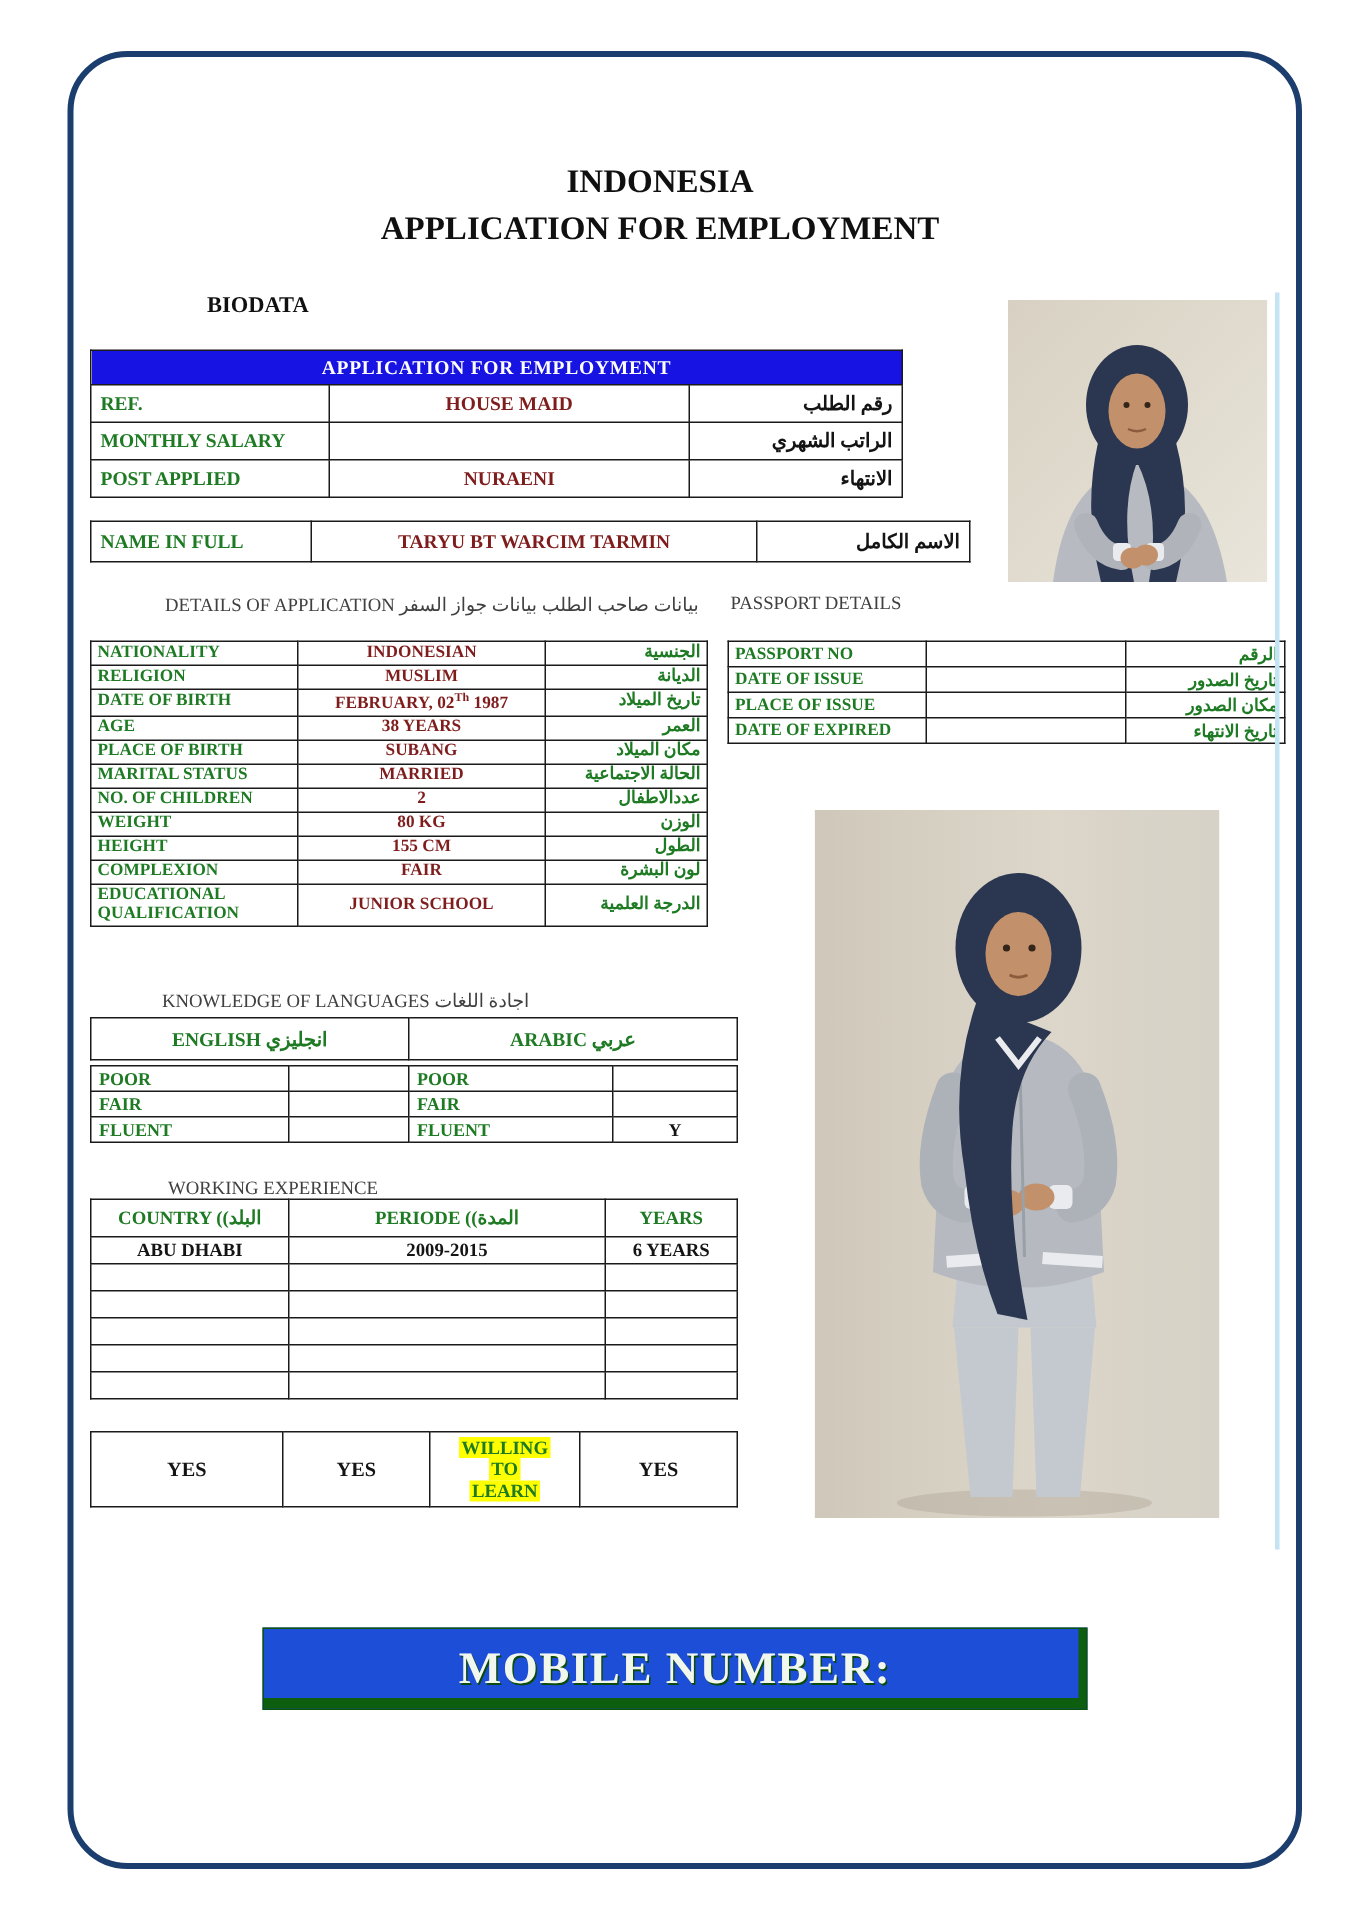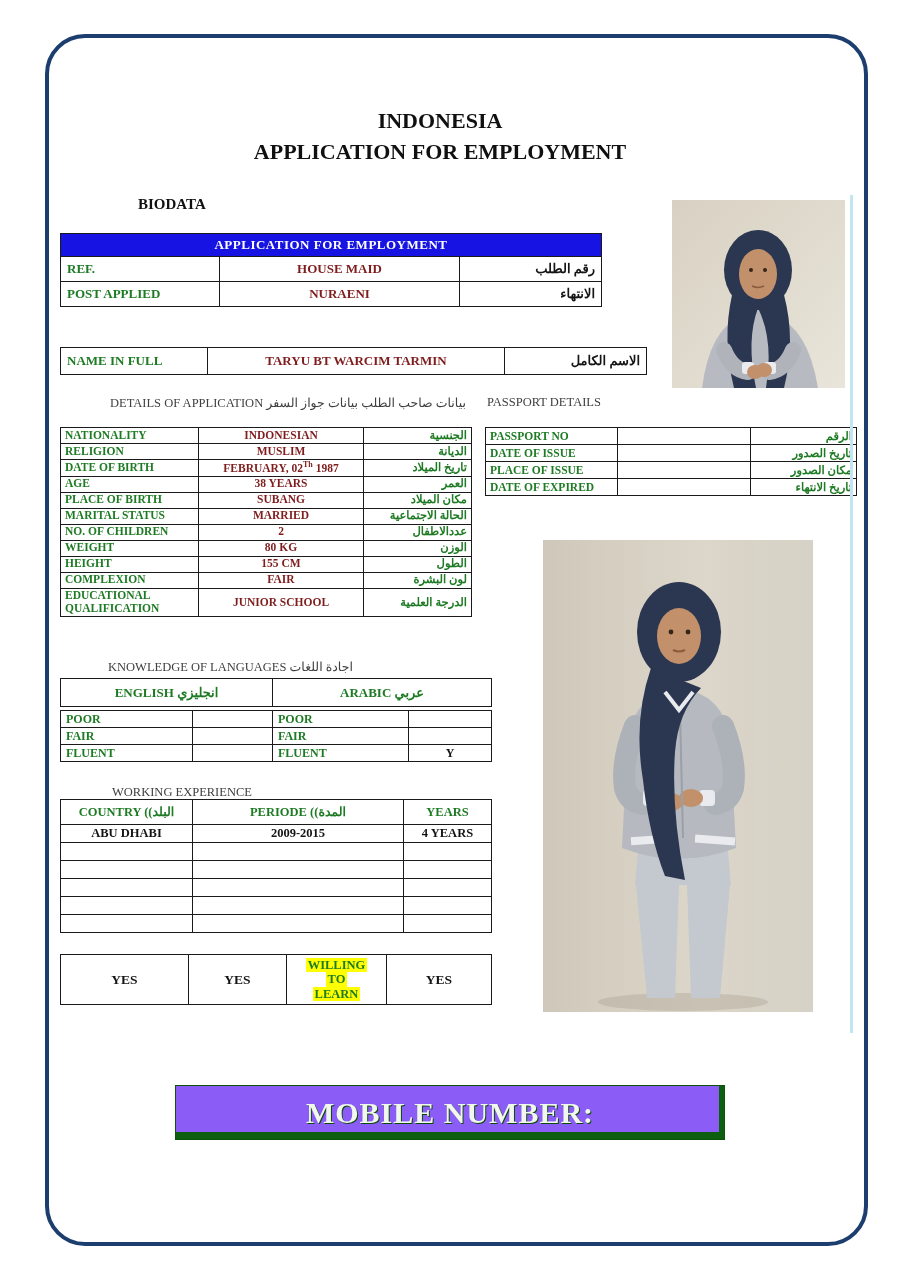--- a/index.html
+++ b/index.html
@@ -56,21 +56,21 @@
   .skills-table td { text-align:center; vertical-align:middle; }
   .skills-table .shead { height:44px; }
   .skills-table .sval { height:50px; font-weight:bold; font-size:13.5px; color:#141414; }
   .sk-ar { display:block; color:#1e7b24; font-weight:bold; font-size:11px; direction:rtl; line-height:1.3; }
   .sk-en { display:block; color:#141414; font-weight:bold; font-size:13.5px; line-height:1.3; }
   .hl { display:block; width:fit-content; margin:0 auto; background:#ffff00; color:#1e7b24;
         font-weight:bold; font-size:12.5px; line-height:1.15; padding:0 2px; }
 
   
   .mobile-bar { position:absolute; left:175px; top:1085px; width:550px; height:55px;
-                background:#8b5cf6; border:1px solid #0b520b;
+                background:#1d4ed8; border:1px solid #0b520b;
                 box-shadow: inset 0 -7px 0 #0e5e10, inset -5px 0 0 #0e5e10;
                 display:flex; align-items:center; justify-content:center; }
   .mobile-bar span { color:#f2f7ee; font-weight:bold; font-size:30px; letter-spacing:1px;
                      text-shadow:1px 1px 0 #0a4a0a; }
 
   .photo { position:absolute; overflow:hidden; }
   .scan-line { position:absolute; left:850px; top:195px; width:3px; height:838px; background:#c3e4f3; }
 </style>
 </head>
 <body>
@@ -94,20 +94,25 @@
     <tbody>
         <tr>
       <td class="blue-head" colspan="3">APPLICATION FOR EMPLOYMENT</td>
     </tr>
     <tr>
       <td class="lbl">REF.</td>
       <td class="val">HOUSE MAID</td>
       <td class="ar">رقم الطلب</td>
     </tr>
     <tr>
+      <td class="lbl">MONTHLY SALARY</td>
+      <td class="val"></td>
+      <td class="ar">الراتب الشهري</td>
+    </tr>
+    <tr>
       <td class="lbl">POST APPLIED</td>
       <td class="val">NURAENI</td>
       <td class="ar">الانتهاء</td>
     </tr>
   </tbody>
     </table>
 
   <table class="name-table">
     <colgroup>
         <col style="width:147px">
@@ -278,21 +283,21 @@
       </colgroup>
     <tbody>
         <tr class="hrow">
       <td>COUNTRY ((البلد</td>
       <td>PERIODE ((المدة</td>
       <td>YEARS</td>
     </tr>
     <tr class="drow">
       <td>ABU DHABI</td>
       <td>2009-2015</td>
-      <td>4 YEARS</td>
+      <td>6 YEARS</td>
     </tr>
     <tr class="drow">
       <td></td>
       <td></td>
       <td></td>
     </tr>
     <tr class="drow">
       <td></td>
       <td></td>
       <td></td>

